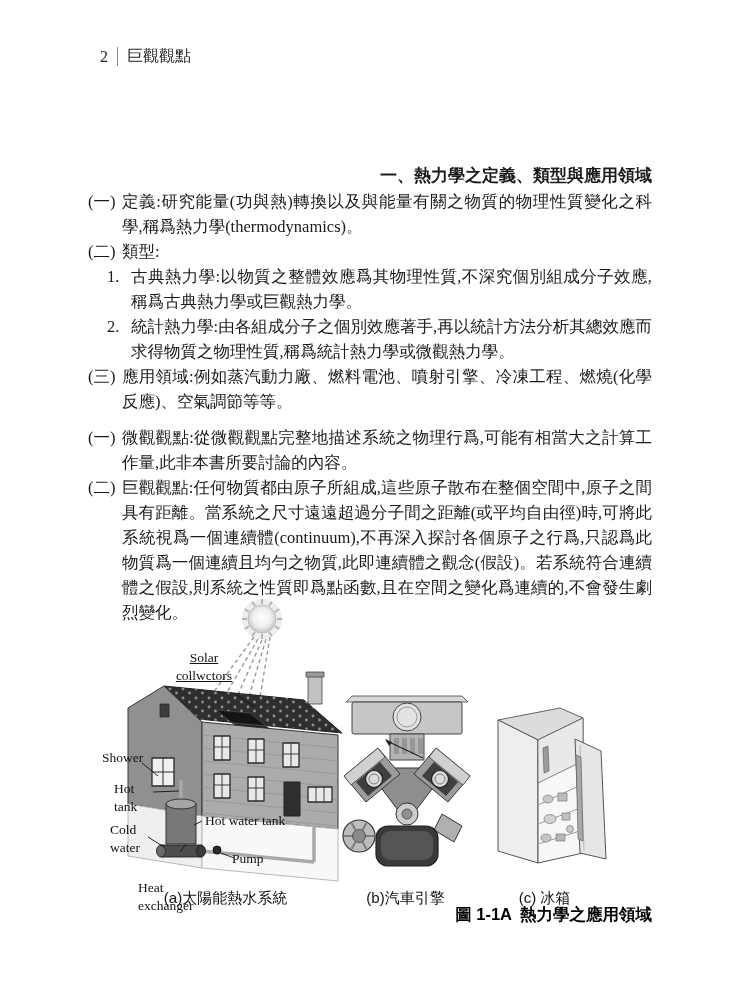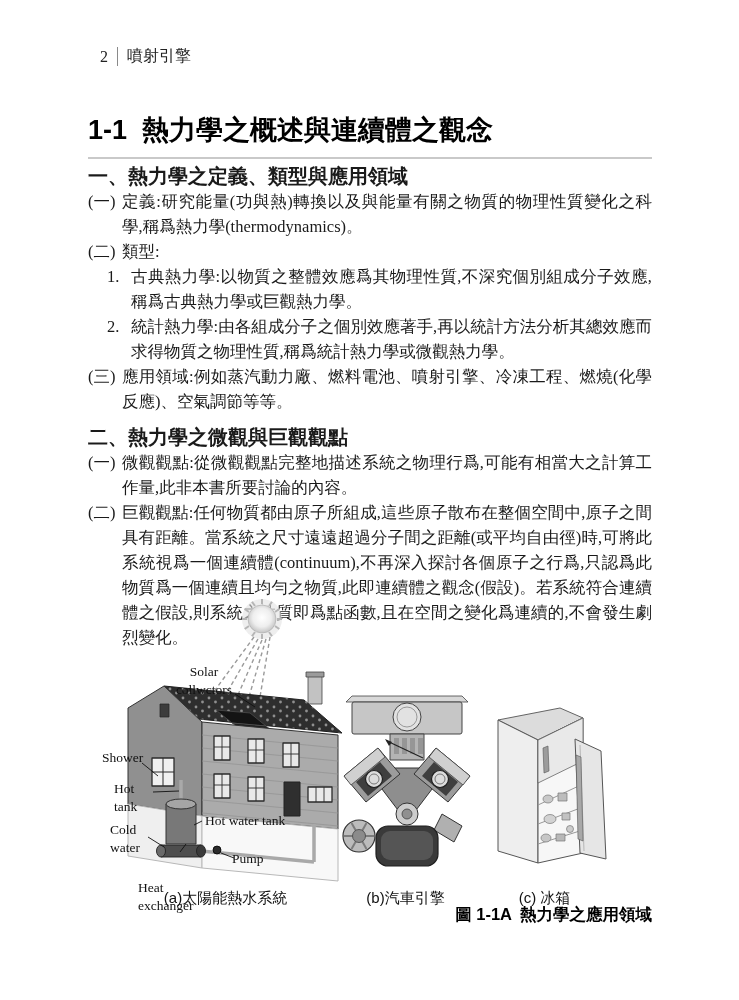--- a/index.html
+++ b/index.html
@@ -4,21 +4,21 @@
 <style>
   html,body{margin:0;padding:0;background:#fff;}
   .page{position:relative;width:739px;height:1000px;background:#ffffff;overflow:hidden;
         font-family:"Liberation Serif","DejaVu Serif",serif;color:#1a1a1a;}
   .pg-header{position:absolute;top:46px;left:100px;display:flex;align-items:center;gap:9px;font-size:16px;color:#222;}
   .vsep{width:1px;height:19px;background:#8a8a8a;}
   .section-title{position:absolute;top:94px;left:88px;width:564px;
         font-family:"Liberation Sans","DejaVu Sans",sans-serif;font-weight:bold;font-size:27px;
         color:#000;display:flex;gap:15px;align-items:baseline;border-bottom:2px solid #c9c9c9;padding-bottom:9px;}
   .body-text{position:absolute;top:164px;left:88px;width:564px;font-size:16.5px;line-height:25px;text-align:justify;}
-  .part-heading{font-family:Liberation Serif, serif;font-weight:bold;font-size:20px;line-height:25px;text-align:left;}
+  .part-heading{font-family:Liberation Mono, monospace;font-weight:bold;font-size:17px;line-height:25px;text-align:right;}
   .part2{margin-top:11px;}
   .item{display:flex;}
   .ilabel{flex:0 0 34px;}
   .itext{flex:1;}
   .sub{display:flex;margin-left:19px;}
   .slabel{flex:0 0 24px;}
   .stext{flex:1;}
   .figure{position:absolute;left:88px;top:593px;width:564px;height:345px;}
   .figure svg{position:absolute;left:0;top:0;}
   .fig-label{position:absolute;font-size:13.5px;line-height:1.32;white-space:pre-line;color:#111;
@@ -30,27 +30,23 @@
   .ta-c{text-align:center;}
 </style>
 </head>
 <body>
 
 <div class="page">
 
   <header class="pg-header">
     <span>2</span>
     <span class="vsep"></span>
-    <span>噴射引擎</span>
+    <span>巨觀觀點</span>
   </header>
 
-  <h1 class="section-title">
-    <span>1-1</span>
-    <span>熱力學之概述與連續體之觀念</span>
-  </h1>
 
   <main class="body-text">
     <section>
       <div class="part-heading">一、熱力學之定義、類型與應用領域</div>
       <div class="item">
         <span class="ilabel">(一)</span>
         <div class="itext">定義:研究能量(功與熱)轉換以及與能量有關之物質的物理性質變化之科學,稱爲熱力學(thermodynamics)。</div>
       </div>
       <div class="item">
         <span class="ilabel">(二)</span>
@@ -64,21 +60,20 @@
         <span class="slabel">2.</span>
         <div class="stext">統計熱力學:由各組成分子之個別效應著手,再以統計方法分析其總效應而求得物質之物理性質,稱爲統計熱力學或微觀熱力學。</div>
       </div>
       <div class="item">
         <span class="ilabel">(三)</span>
         <div class="itext">應用領域:例如蒸汽動力廠、燃料電池、噴射引擎、冷凍工程、燃燒(化學反應)、空氣調節等等。</div>
       </div>
     </section>
 
     <section class="part2">
-      <div class="part-heading">二、熱力學之微觀與巨觀觀點</div>
       <div class="item">
         <span class="ilabel">(一)</span>
         <div class="itext">微觀觀點:從微觀觀點完整地描述系統之物理行爲,可能有相當大之計算工作量,此非本書所要討論的內容。</div>
       </div>
       <div class="item">
         <span class="ilabel">(二)</span>
         <div class="itext">巨觀觀點:任何物質都由原子所組成,這些原子散布在整個空間中,原子之間具有距離。當系統之尺寸遠遠超過分子間之距離(或平均自由徑)時,可將此系統視爲一個連續體(continuum),不再深入探討各個原子之行爲,只認爲此物質爲一個連續且均勻之物質,此即連續體之觀念(假設)。若系統符合連續體之假設,則系統之性質即爲點函數,且在空間之變化爲連續的,不會發生劇烈變化。</div>
       </div>
     </section>
   </main>
@@ -287,21 +282,21 @@
         <line x1="147" y1="101" x2="167" y2="114"></line>
         <line x1="54" y1="170" x2="70" y2="183"></line>
         <line x1="65" y1="199" x2="91" y2="198"></line>
         <line x1="60" y1="244" x2="76" y2="254"></line>
         <line x1="114" y1="228" x2="106" y2="232"></line>
         <line x1="98" y1="251" x2="92" y2="259"></line>
         <line x1="146" y1="265" x2="133" y2="260"></line>
       </g>
     </svg>
 
-    <span class="fig-label ta-c" style="left:84px;top:70px;width:64px;">Solar
+    <span class="fig-label ta-c" style="left:84px;top:56px;width:64px;text-decoration:underline;">Solar
 collwctors</span>
     <span class="fig-label" style="left:14px;top:156px;">Shower</span>
     <span class="fig-label" style="left:26px;top:187px;">Hot
 tank</span>
     <span class="fig-label" style="left:22px;top:228px;">Cold
 water</span>
     <span class="fig-label" style="left:117px;top:219px;">Hot water tank</span>
     <span class="fig-label" style="left:50px;top:249px;margin-top:37px;">Heat
 exchanger</span>
     <span class="fig-label" style="left:144px;top:257px;">Pump</span>

